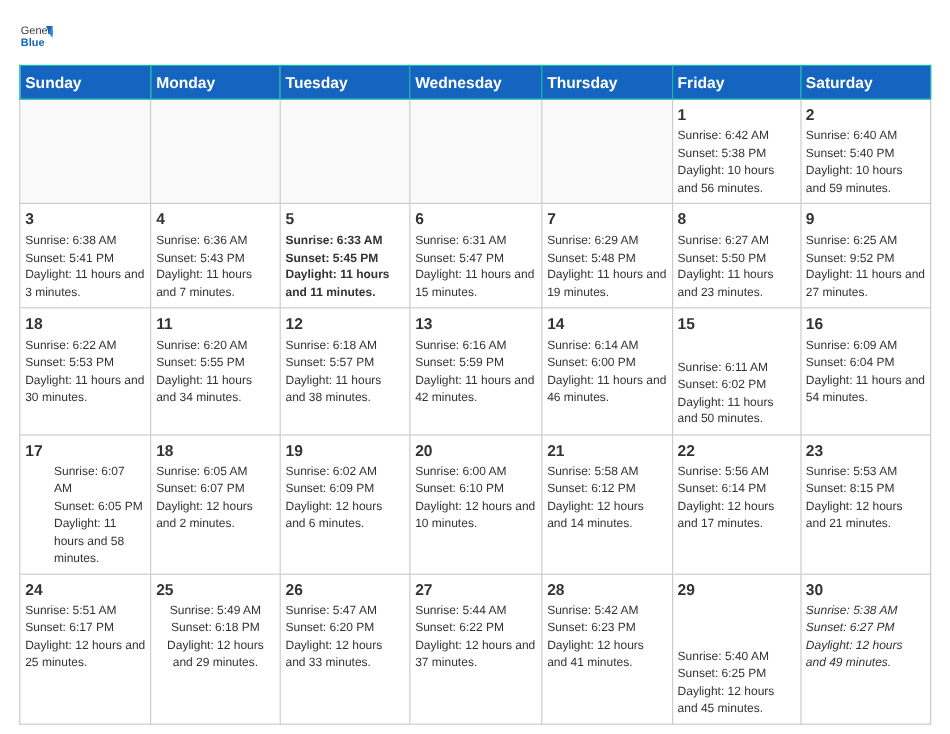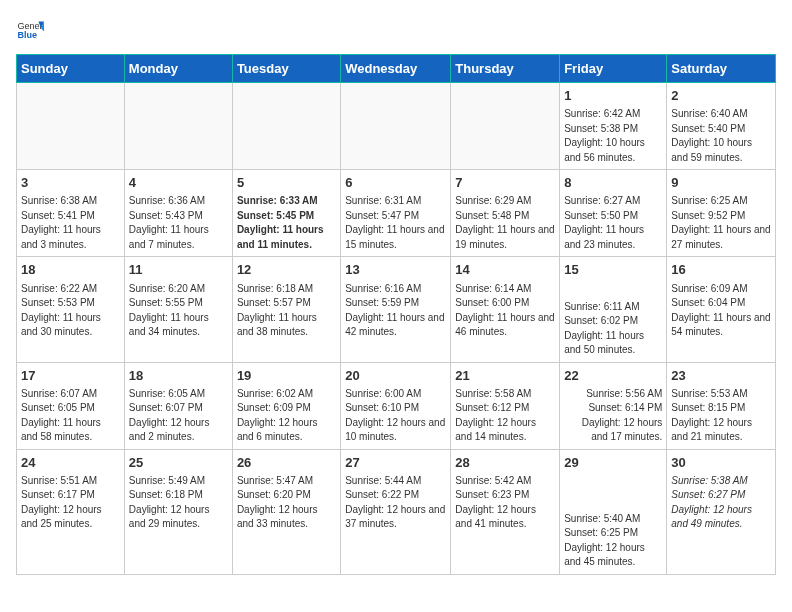--- a/index.html
+++ b/index.html
@@ -223,21 +223,21 @@
         <td>
           <span class="day-number">16</span>
           <div class="day-info" style="white-space: pre-line;">Sunrise: 6:09 AM
 Sunset: 6:04 PM
 Daylight: 11 hours and 54 minutes.</div>
         </td>
       </tr>
       <tr>
         <td>
           <span class="day-number">17</span>
-          <div class="day-info" style="white-space: pre-line;">Sunrise: 6:07 AM
+          <div class="day-info" style="white-space: pre-line; margin-left: 24px;">Sunrise: 6:07 AM
 Sunset: 6:05 PM
 Daylight: 11 hours and 58 minutes.</div>
         </td>
         <td>
           <span class="day-number">18</span>
           <div class="day-info" style="white-space: pre-line;">Sunrise: 6:05 AM
 Sunset: 6:07 PM
 Daylight: 12 hours and 2 minutes.</div>
         </td>
         <td>
@@ -253,41 +253,41 @@
 Daylight: 12 hours and 10 minutes.</div>
         </td>
         <td>
           <span class="day-number">21</span>
           <div class="day-info" style="white-space: pre-line;">Sunrise: 5:58 AM
 Sunset: 6:12 PM
 Daylight: 12 hours and 14 minutes.</div>
         </td>
         <td>
           <span class="day-number">22</span>
-          <div class="day-info" style="white-space: pre-line; text-align: right;">Sunrise: 5:56 AM
+          <div class="day-info" style="white-space: pre-line;">Sunrise: 5:56 AM
 Sunset: 6:14 PM
 Daylight: 12 hours and 17 minutes.</div>
         </td>
         <td>
           <span class="day-number">23</span>
           <div class="day-info" style="white-space: pre-line;">Sunrise: 5:53 AM
 Sunset: 8:15 PM
 Daylight: 12 hours and 21 minutes.</div>
         </td>
       </tr>
       <tr>
         <td>
           <span class="day-number">24</span>
           <div class="day-info" style="white-space: pre-line;">Sunrise: 5:51 AM
 Sunset: 6:17 PM
 Daylight: 12 hours and 25 minutes.</div>
         </td>
         <td>
           <span class="day-number">25</span>
-          <div class="day-info" style="white-space: pre-line;">Sunrise: 5:49 AM
+          <div class="day-info" style="white-space: pre-line; text-align: center;">Sunrise: 5:49 AM
 Sunset: 6:18 PM
 Daylight: 12 hours and 29 minutes.</div>
         </td>
         <td>
           <span class="day-number">26</span>
           <div class="day-info" style="white-space: pre-line;">Sunrise: 5:47 AM
 Sunset: 6:20 PM
 Daylight: 12 hours and 33 minutes.</div>
         </td>
         <td>

